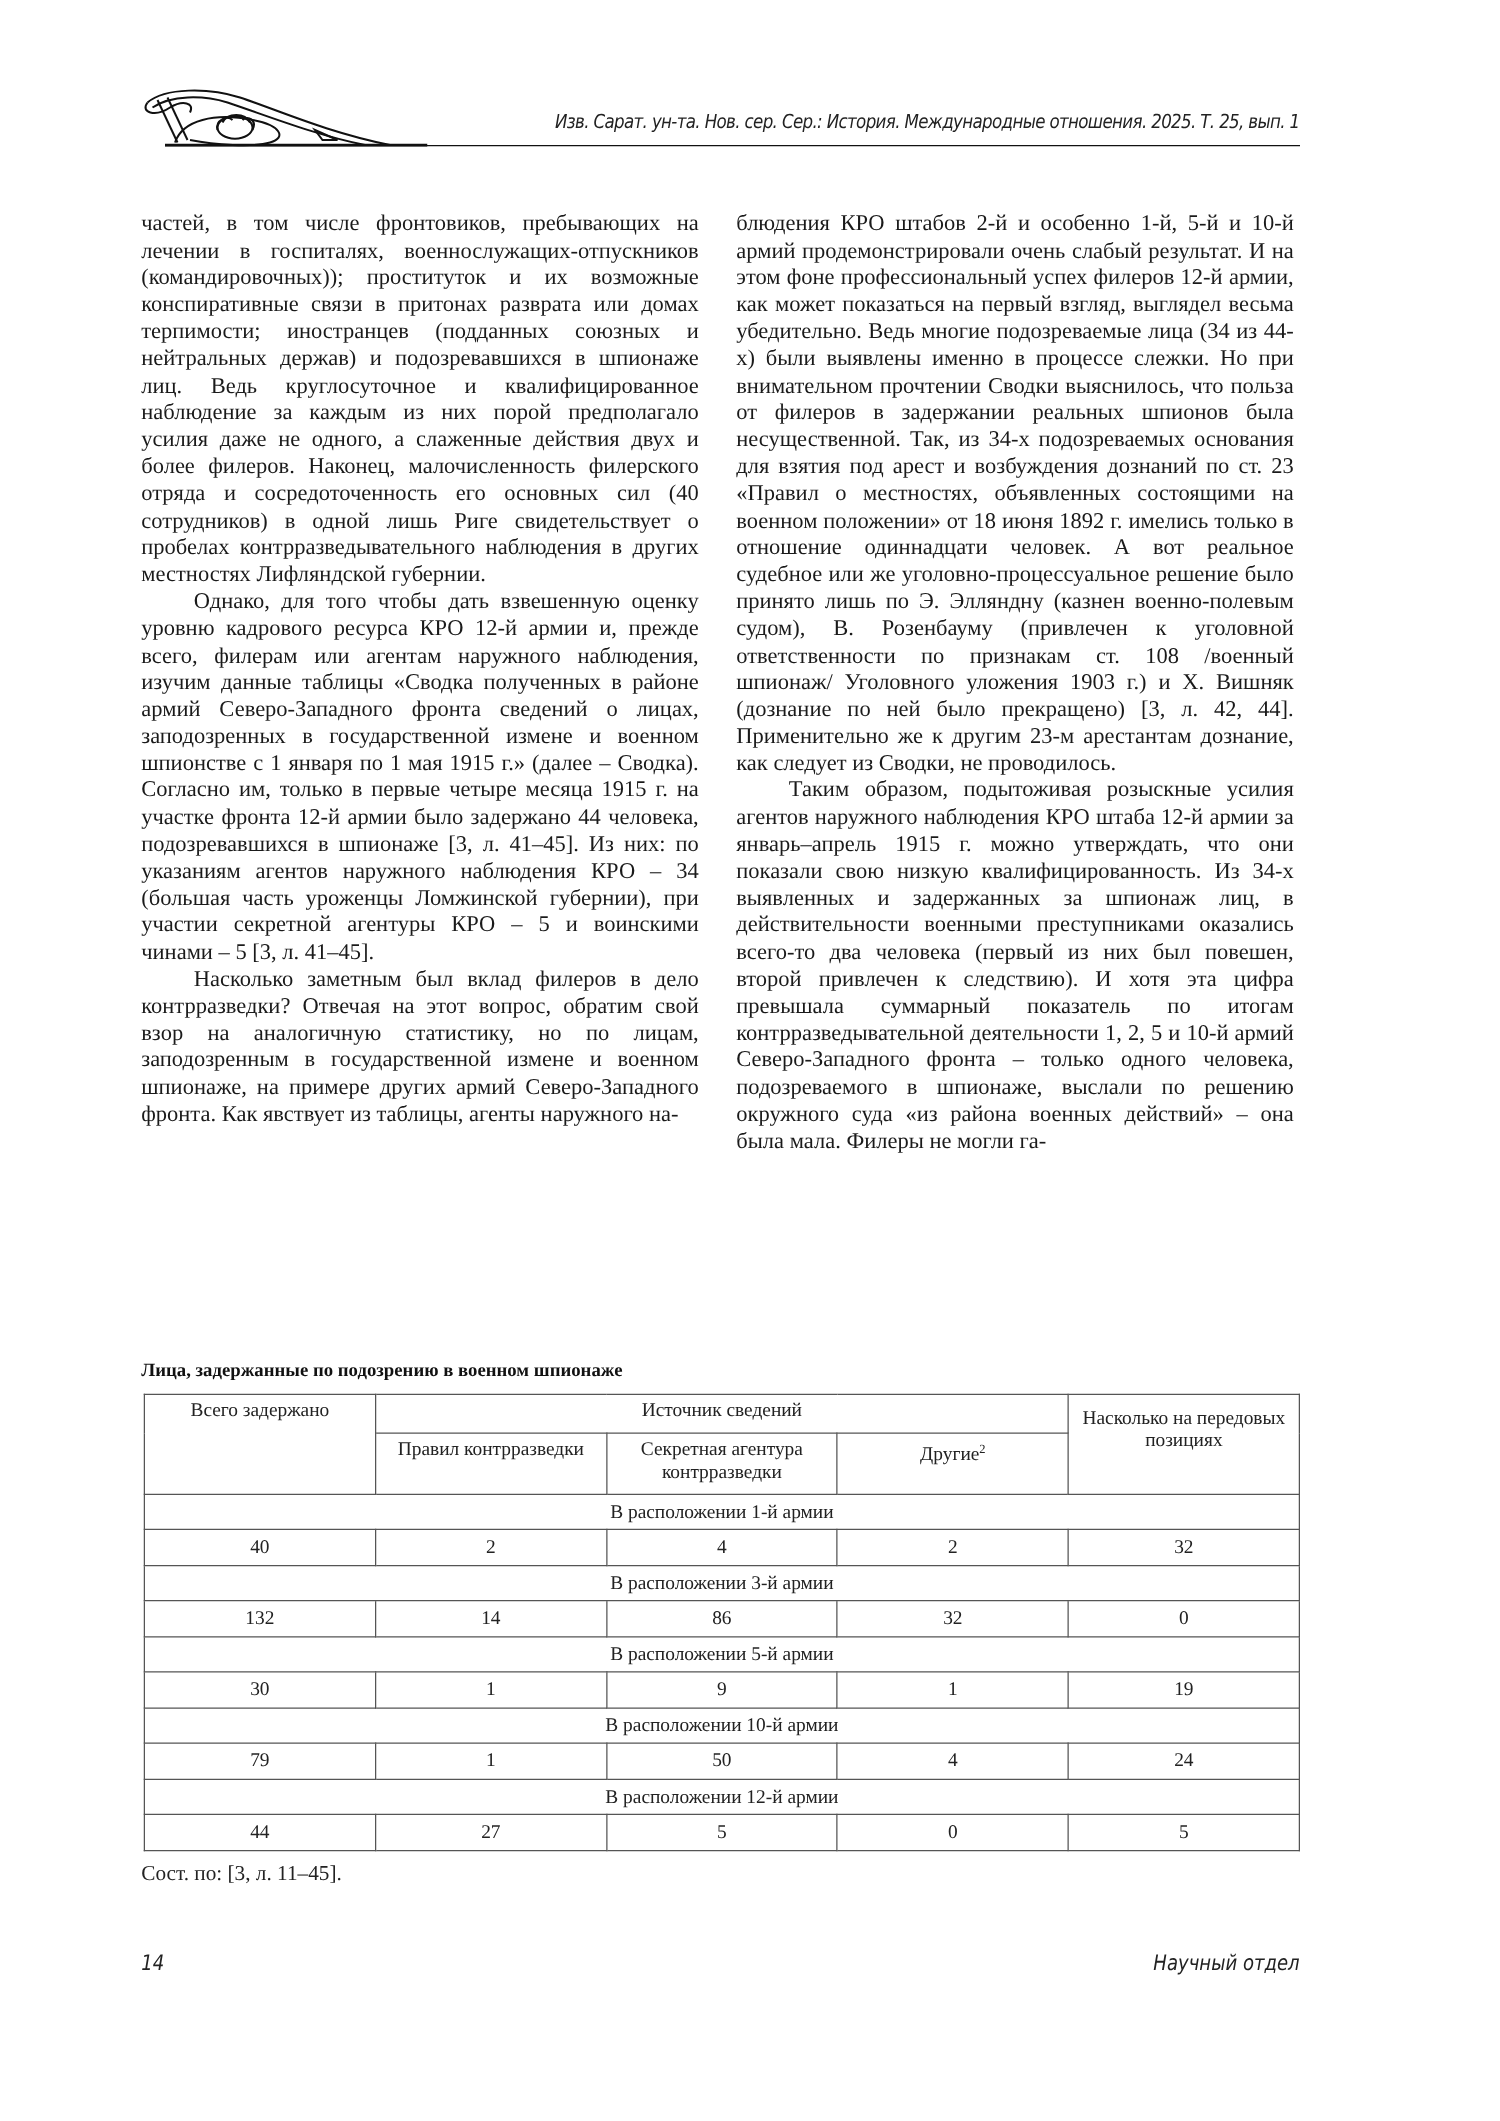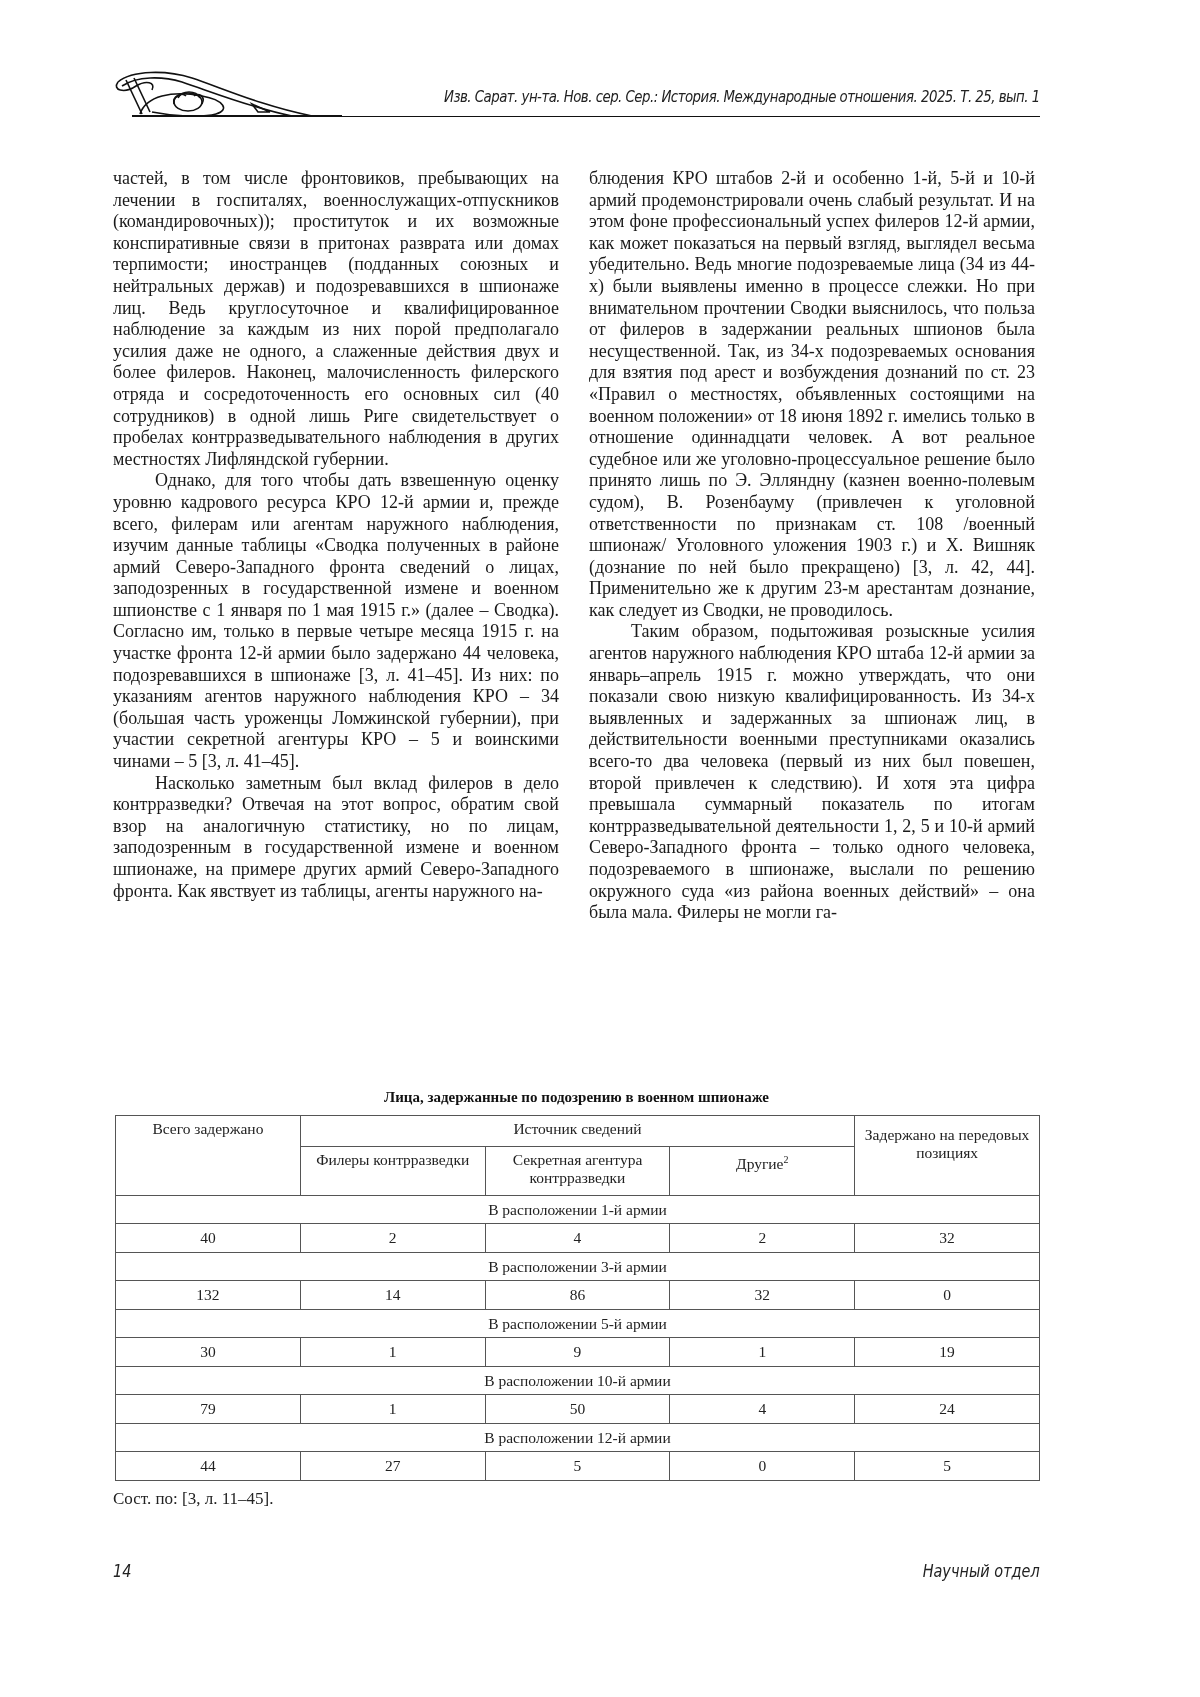--- a/index.html
+++ b/index.html
@@ -16,21 +16,21 @@
   
   .col { position: absolute; top: 168px; width: 446px; font-family: "Liberation Serif", serif;
     font-size: 18px; line-height: 21.6px; text-align: justify; color: #1a1a1a; }
   .col-left { left: 113px; }
   .col-right { left: 589px; }
   .col p { margin: 0; }
   .col p.indent { text-indent: 42px; }
   .col p.cont { text-indent: 0; }
 
   
-  .table-caption { position: absolute; left: 113px; top: 1089px; width: 927px; text-align: center;
+  .table-caption { position: absolute; left: 113px; top: 1089px; width: 927px; 
     font-family: "Liberation Serif", serif; font-weight: bold; font-size: 15px; color: #111; }
   .data-table { position: absolute; left: 115px; top: 1115px; width: 925px; border-collapse: collapse;
     font-family: "Liberation Serif", serif; font-size: 15.5px; color: #222; padding-left: 24px; }
   .data-table td, .data-table th { border: 1.3px solid #555; text-align: center; font-weight: normal; padding: 0 4px; }
   .data-table th { vertical-align: top; line-height: 18px; padding-top: 4px; }
   .data-table tr.h1 th { height: 26px; }
   .data-table tr.h2 th { height: 44px; }
   .data-table tr.section td { height: 27px; }
   .data-table tr.values td { height: 28px; margin-top: 12px; }
   .data-table sup { font-size: 10px; }
@@ -85,24 +85,24 @@
       <col style="width:20%">
         <col style="width:20%">
         <col style="width:20%">
         <col style="width:20%">
         <col style="width:20%">
     </colgroup>
     <tbody>
         <tr class="h1">
       <th rowspan="2">Всего задержано</th>
       <th colspan="3">Источник сведений</th>
-      <th rowspan="2" style="padding-top:10px;">Задержано на передовых позициях</th>
+      <th rowspan="2" style="padding-top:10px;">Насколько на передовых позициях</th>
     </tr>
     <tr class="h2">
-      <th>Филеры контрразведки</th>
+      <th>Правил контрразведки</th>
       <th>Секретная агентура контрразведки</th>
       <th><span>Другие</span><sup>2</sup></th>
     </tr>
     </tbody>
       <tbody id="table-body">
         <tr class="section">
           <td colspan="5">В расположении 1-й армии</td>
         </tr>
         <tr class="values">
           <td>40</td>

